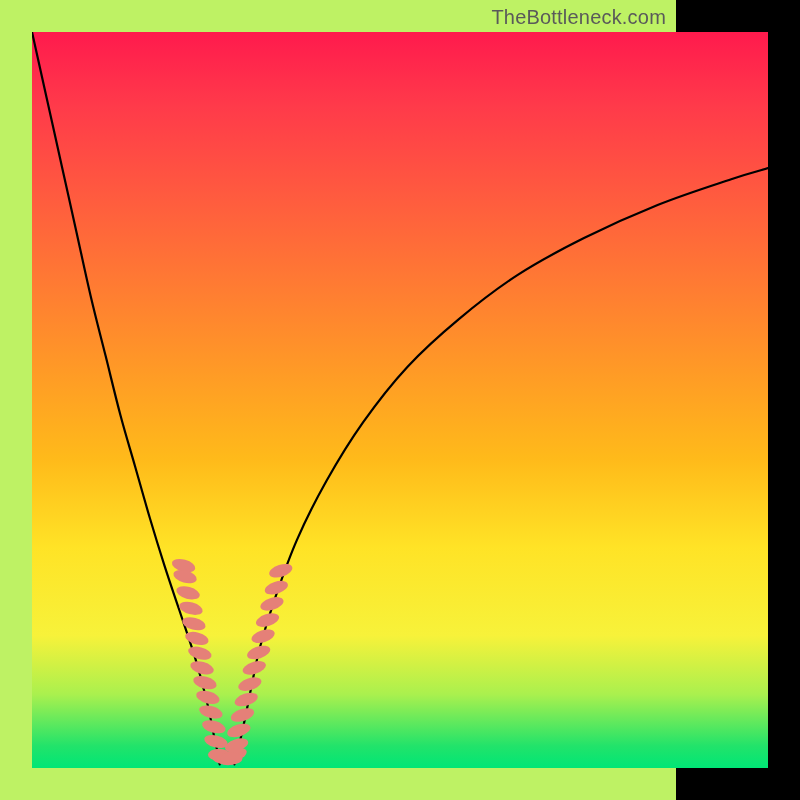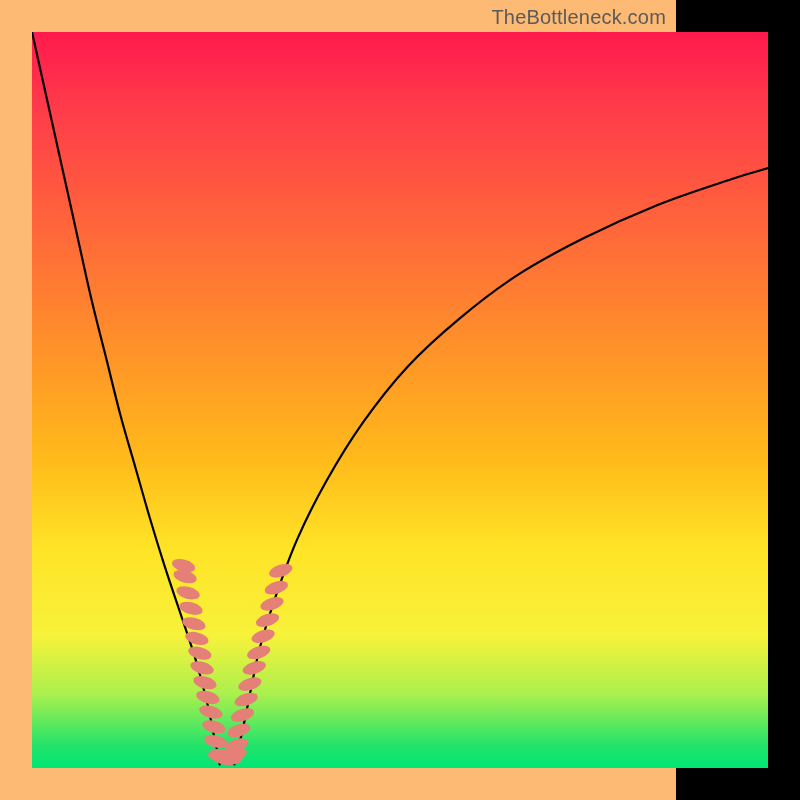--- a/index.html
+++ b/index.html
@@ -8,21 +8,21 @@
     width: 800px;
     height: 800px;
     overflow: hidden;
     font-family: Arial, Helvetica, sans-serif;
     background: #000;
   }
   .frame {
     position: relative;
     width: 676px;
     height: 800px;
-    background: #fdba74;
+    background: #bef264;
   }
   .plot-area {
     position: absolute;
     left: 32px;
     top: 32px;
     width: 736px;
     height: 736px;
     
     background: linear-gradient(
       to bottom,

